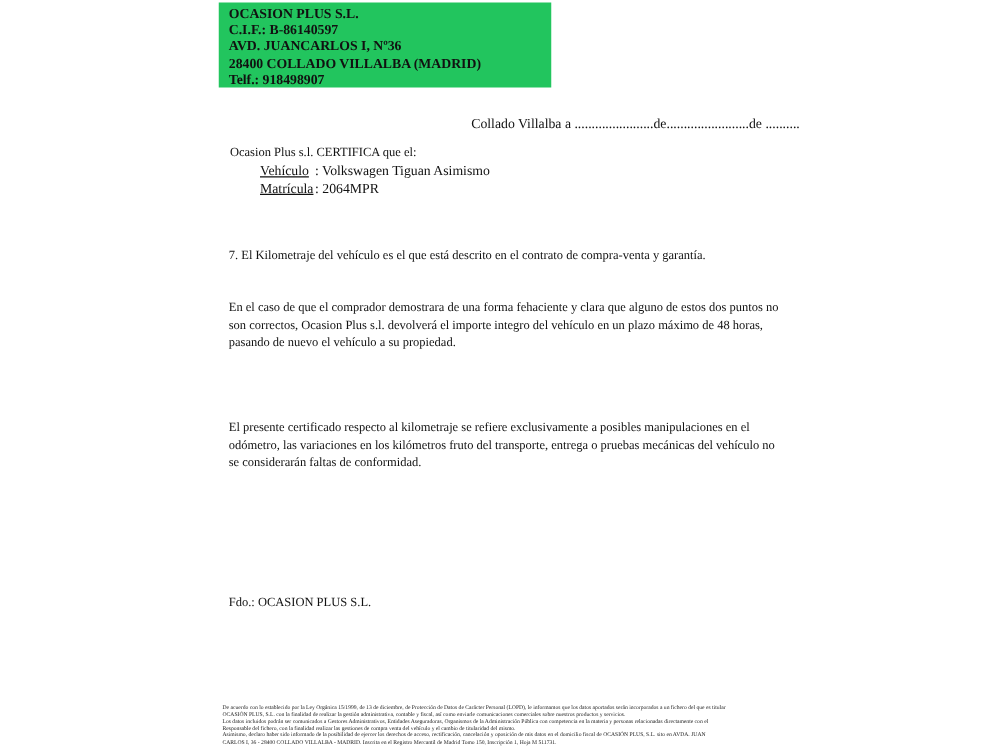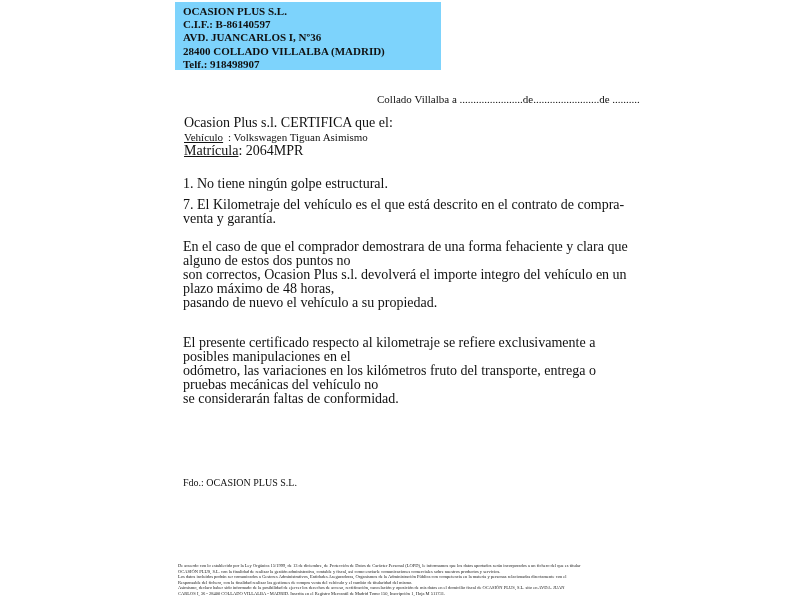--- a/index.html
+++ b/index.html
@@ -13,47 +13,48 @@
   .page {
     position: relative;
     width: 800px; height: 600px;
     background: #ffffff;
     overflow: hidden;
   }
   .abs { position: absolute; }
   .letterhead {
     left: 175px; top: 2px;
     width: 266px; height: 68px;
-    background: #7dd3fc;
+    background: #22c55e;
     padding: 3px 0 0 8px;
     box-sizing: border-box;
     font-weight: bold;
     font-size: 11px;
     line-height: 13.2px;
     white-space: pre-line;
   }
   .dateline {
     left: 377px; top: 92px;
     width: 280px;
     font-size: 11px;
     line-height: 14px;
   }
   .body-text {
-    font-size: 14px;
+    font-size: 10px;
     line-height: 14px;
     white-space: pre-line;
     width: 445px;
   }
   .certify   { left: 184px; top: 116px; }
   .veh-line  { left: 184px; top: 130px; font-size: 11px; line-height: 14px; }
-  .plate-line{ left: 184px; top: 144px; font-size: 14px; line-height: 14px; }
+  .plate-line{ left: 184px; top: 144px; font-size: 11px; line-height: 14px; }
   .label-underline {
     display: inline-block;
     min-width: 44px;
     text-decoration: underline;
+    margin-left: 24px;
   }
   .point1 { left: 183px; top: 177px; }
   .point2 { left: 183px; top: 198px; }
   .para1  { left: 183px; top: 240px; }
   .para2  { left: 183px; top: 282px; }
   .para3  { left: 183px; top: 304px; }
   .para4  { left: 183px; top: 336px; }
   .signature { left: 183px; top: 476px; font-size: 10px; line-height: 14px; }
   .legal {
     left: 178px; top: 563px;
@@ -80,21 +81,20 @@
   <div class="abs body-text certify">Ocasion Plus s.l. CERTIFICA que el:</div>
 
   <div class="abs veh-line">
     <span class="label-underline">Vehículo</span><span>: Volkswagen Tiguan Asimismo</span>
   </div>
 
   <div class="abs plate-line">
     <span class="label-underline">Matrícula</span><span>: 2064MPR</span>
   </div>
 
-  <div class="abs body-text point1">1. No tiene ningún golpe estructural.</div>
 
   <div class="abs body-text point2">7. El Kilometraje del vehículo es el que está descrito en el contrato de compra-venta y garantía.</div>
 
   <div class="abs body-text para1">En el caso de que el comprador demostrara de una forma fehaciente y clara que alguno de estos dos puntos no
 son correctos, Ocasion Plus s.l. devolverá el importe integro del vehículo en un plazo máximo de 48 horas,
 pasando de nuevo el vehículo a su propiedad.</div>
 
 
 
   <div class="abs body-text para4">El presente certificado respecto al kilometraje se refiere exclusivamente a posibles manipulaciones en el

